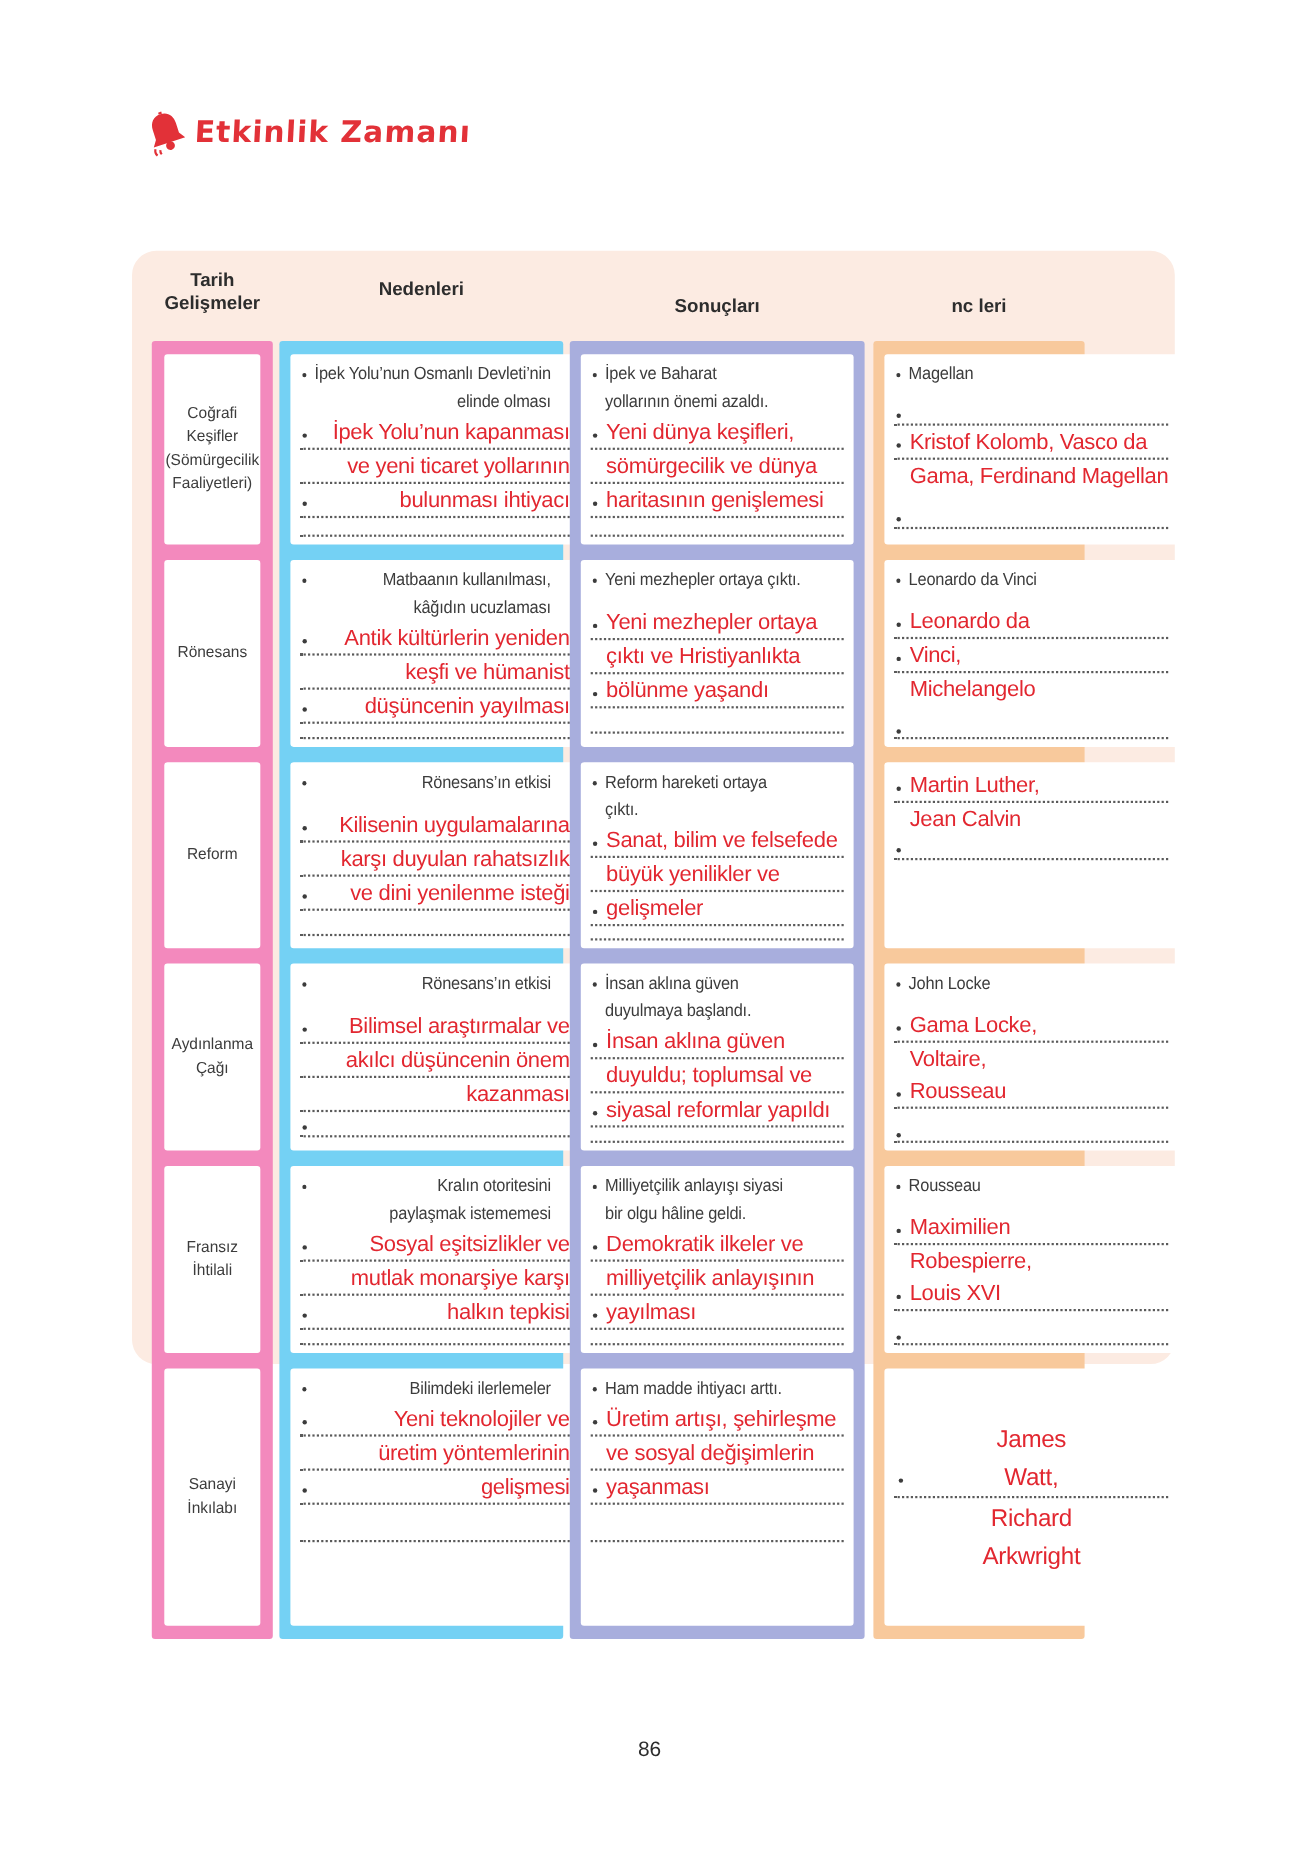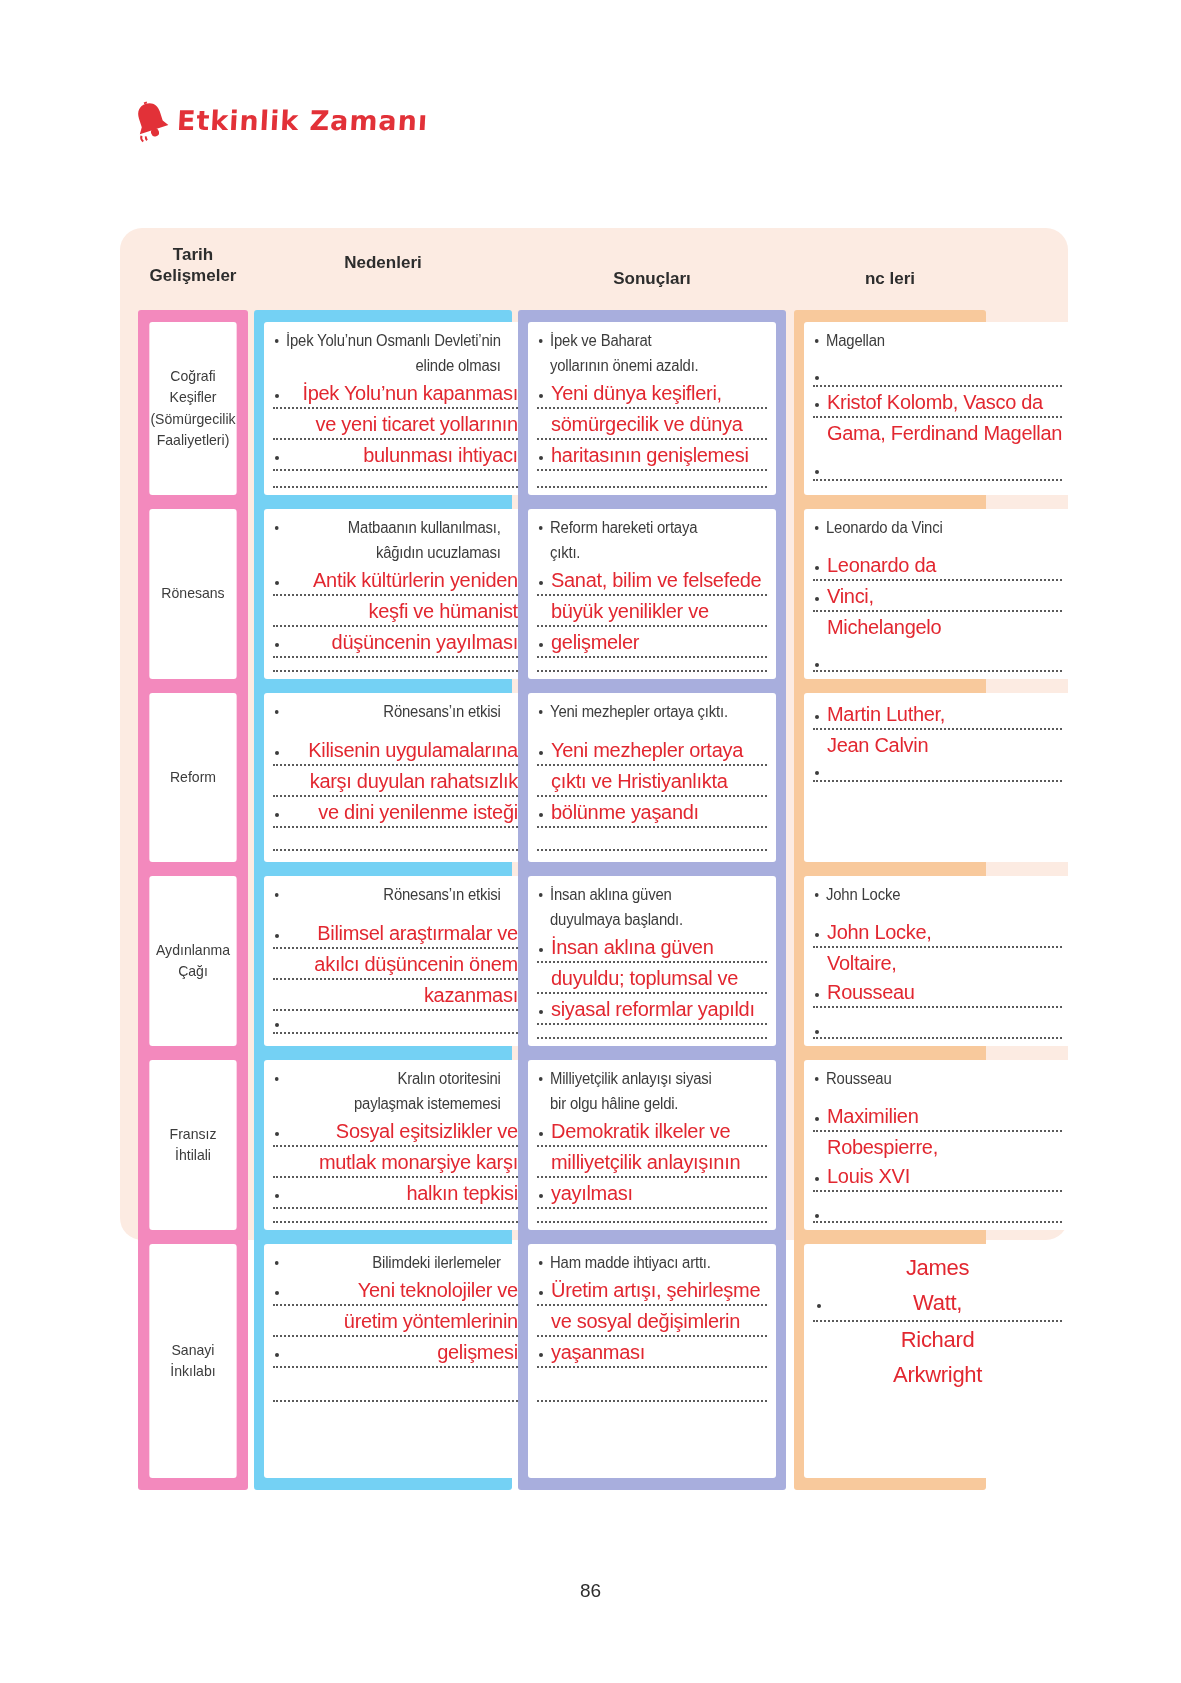--- a/index.html
+++ b/index.html
@@ -32,21 +32,21 @@
   .strip.topic{left:18px;width:110px;background:var(--pink);}
   .strip.ned{left:134px;width:258px;background:var(--blue);text-align:right;}
   .strip.son{left:398px;width:268px;background:var(--purple);}
   .strip.onc{left:674px;width:192px;background:var(--orange);}
 
   .tcell{background:#fff;border-radius:3px;display:flex;align-items:center;justify-content:center;
     text-align:center;color:var(--ink);font-size:14.5px;line-height:1.45;white-space:pre-line;
     transform:scaleX(.97);}
   .cell{background:#fff;border-radius:3px;display:flex;flex-direction:column;gap:1px;
     padding:7px 9px;overflow:visible;}
-  .cell.center-cell{justify-content:flex-start;}
+  .cell.center-cell{justify-content:center;}
 
   .line{position:relative;padding-left:14px;white-space:nowrap;}
   .line .dot{position:absolute;left:2px;top:10px;width:4px;height:4px;border-radius:50%;background:var(--ink);}
   .line.p,.line.pc{font-size:16px;line-height:24px;color:var(--ink);letter-spacing:-.2px;
     transform:scaleX(.93);transform-origin:left center;}
   .line.a,.line.ac,.line.ar{font-size:20px;line-height:28px;color:var(--red);letter-spacing:-.3px;}
   .line.a,.line.ac{border-bottom:2px dotted var(--dots);}
   .line.a .dot{top:15px;}
   .line.b,.line.bn{height:20px;margin-top:2px;border-bottom:2px dotted var(--dots);}
   .line.b .dot{top:9px;}
@@ -154,36 +154,36 @@
     <div class="strip son">
       <div class="cell">
           <div class="line p"><span class="dot"></span><span class="txt">İpek ve Baharat</span></div>
           <div class="line pc"><span class="txt">yollarının önemi azaldı.</span></div>
           <div class="line a"><span class="dot"></span><span class="txt">Yeni dünya keşifleri,</span></div>
           <div class="line ac"><span class="txt">sömürgecilik ve dünya</span></div>
           <div class="line a"><span class="dot"></span><span class="txt">haritasının genişlemesi</span></div>
           <div class="line bn"></div>
         </div>
       <div class="cell">
+          <div class="line p"><span class="dot"></span><span class="txt">Yeni mezhepler ortaya çıktı.</span></div>
+          <div class="line sp"></div>
+          <div class="line a"><span class="dot"></span><span class="txt">Yeni mezhepler ortaya</span></div>
+          <div class="line ac"><span class="txt">çıktı ve Hristiyanlıkta</span></div>
+          <div class="line a"><span class="dot"></span><span class="txt">bölünme yaşandı</span></div>
+          <div class="line bn"></div>
+        </div>
+      <div class="cell">
           <div class="line p"><span class="dot"></span><span class="txt">Reform hareketi ortaya</span></div>
           <div class="line pc"><span class="txt">çıktı.</span></div>
           <div class="line a"><span class="dot"></span><span class="txt">Sanat, bilim ve felsefede</span></div>
           <div class="line ac"><span class="txt">büyük yenilikler ve</span></div>
           <div class="line a"><span class="dot"></span><span class="txt">gelişmeler</span></div>
           <div class="line bn"></div>
         </div>
       <div class="cell">
-          <div class="line p"><span class="dot"></span><span class="txt">Yeni mezhepler ortaya çıktı.</span></div>
-          <div class="line sp"></div>
-          <div class="line a"><span class="dot"></span><span class="txt">Yeni mezhepler ortaya</span></div>
-          <div class="line ac"><span class="txt">çıktı ve Hristiyanlıkta</span></div>
-          <div class="line a"><span class="dot"></span><span class="txt">bölünme yaşandı</span></div>
-          <div class="line bn"></div>
-        </div>
-      <div class="cell">
           <div class="line p"><span class="dot"></span><span class="txt">İnsan aklına güven</span></div>
           <div class="line pc"><span class="txt">duyulmaya başlandı.</span></div>
           <div class="line a"><span class="dot"></span><span class="txt">İnsan aklına güven</span></div>
           <div class="line ac"><span class="txt">duyuldu; toplumsal ve</span></div>
           <div class="line a"><span class="dot"></span><span class="txt">siyasal reformlar yapıldı</span></div>
           <div class="line bn"></div>
         </div>
       <div class="cell">
           <div class="line p"><span class="dot"></span><span class="txt">Milliyetçilik anlayışı siyasi</span></div>
           <div class="line pc"><span class="txt">bir olgu hâline geldi.</span></div>
@@ -230,21 +230,21 @@
       <div class="cell">
           <div class="line a"><span class="dot"></span><span class="txt">Martin Luther,</span></div>
           <div class="line ar"><span class="txt">Jean Calvin</span></div>
           <div class="line b">
             <span class="dot"></span>
           </div>
         </div>
       <div class="cell">
           <div class="line p"><span class="dot"></span><span class="txt">John Locke</span></div>
           <div class="line sp"></div>
-          <div class="line a"><span class="dot"></span><span class="txt">John Locke,</span></div>
+          <div class="line a"><span class="dot"></span><span class="txt">Gama Locke,</span></div>
           <div class="line ar"><span class="txt">Voltaire,</span></div>
           <div class="line a"><span class="dot"></span><span class="txt">Rousseau</span></div>
           <div class="line sp"></div>
           <div class="line b">
             <span class="dot"></span>
           </div>
         </div>
       <div class="cell">
           <div class="line p"><span class="dot"></span><span class="txt">Rousseau</span></div>
           <div class="line sp"></div>

